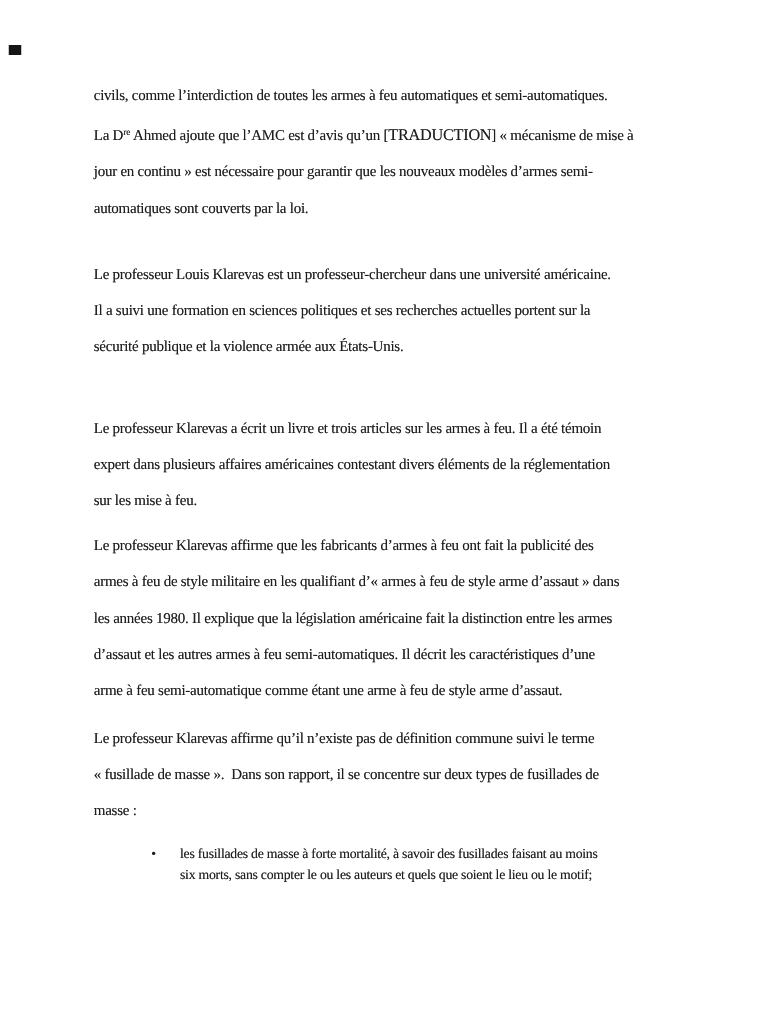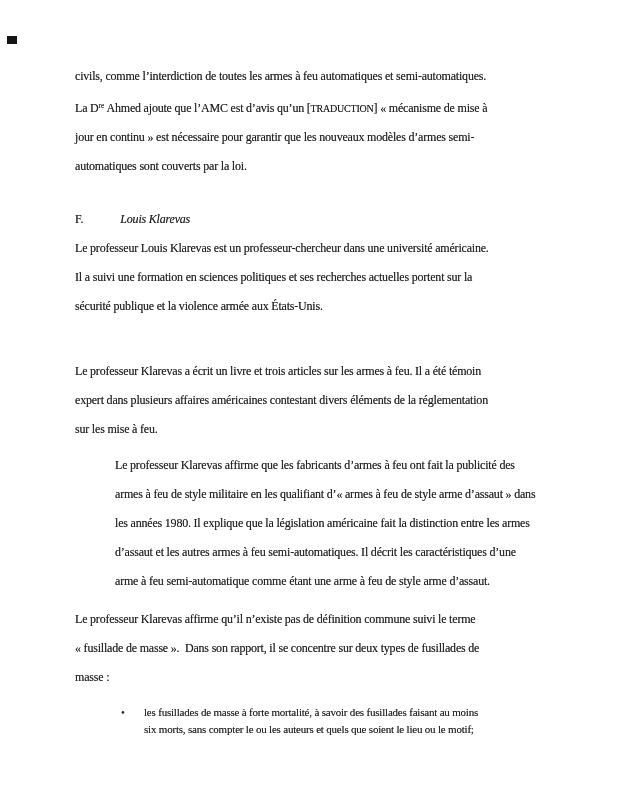--- a/index.html
+++ b/index.html
@@ -43,42 +43,42 @@
     line-height: 29px;
     margin: 0;
   }
   .line {
     white-space: pre;
   }
   .p-ahmed   { margin-bottom: 24px; }
   .heading   { margin-bottom: 0; }
   .p-intro   { margin-bottom: 11px; }
   .p-pubs    { margin-bottom: 7px; margin-top: 36px; }
-  .p-assault { margin-bottom: 9px; margin-left: 40px; }
+  .p-assault { margin-bottom: 9px; }
   .p-def     { margin-bottom: 12px; }
   .bullets {
     margin-left: 46px;
     font-size: 11px;
     line-height: 17px;
     letter-spacing: -0.2px;
   }
   .bullets .line { padding-left: 23px; }
   .sg-bullet {
     display: inline-block;
     width: 23px;
     margin-left: -23px;
   }
   .sg-sup {
     font-size: 7.5px;
     vertical-align: 4px;
     letter-spacing: 0;
     text-align: right;
   }
   .sg-sc {
-    font-size: 10px;
+    font-size: 13px;
   }
   .sg-it, .heading-title {
     font-style: italic;
   }
   .sg-tab, .heading-tab {
     display: inline-block;
     width: 37px;
   }
 </style>
 </head>
@@ -90,23 +90,20 @@
 
   <div class="content">
 
     <div class="para p-ahmed">
         <div class="line"><span>civils, comme l’interdiction de toutes les armes à feu automatiques et semi-automatiques.</span></div>
         <div class="line"><span>La D</span><span class="sg-sup">re</span><span> Ahmed ajoute que l’AMC est d’avis qu’un [</span><span class="sg-sc">TRADUCTION</span><span>] « mécanisme de mise à</span></div>
         <div class="line"><span>jour en continu » est nécessaire pour garantir que les nouveaux modèles d’armes semi-</span></div>
         <div class="line"><span>automatiques sont couverts par la loi.</span></div>
       </div>
 
-    <div class="para heading">
-      <span class="heading-label">F.</span><span class="heading-tab"></span><span class="heading-title">Louis Klarevas</span>
-    </div>
 
     <div class="para p-intro">
         <div class="line"><span>Le professeur Louis Klarevas est un professeur-chercheur dans une université américaine.</span></div>
         <div class="line"><span>Il a suivi une formation en sciences politiques et ses recherches actuelles portent sur la</span></div>
         <div class="line"><span>sécurité publique et la violence armée aux États-Unis.</span></div>
       </div>
 
     <div class="para p-pubs">
         <div class="line"><span>Le professeur Klarevas a écrit un livre et trois articles sur les armes à feu. Il a été témoin</span></div>
         <div class="line"><span>expert dans plusieurs affaires américaines contestant divers éléments de la réglementation</span></div>

